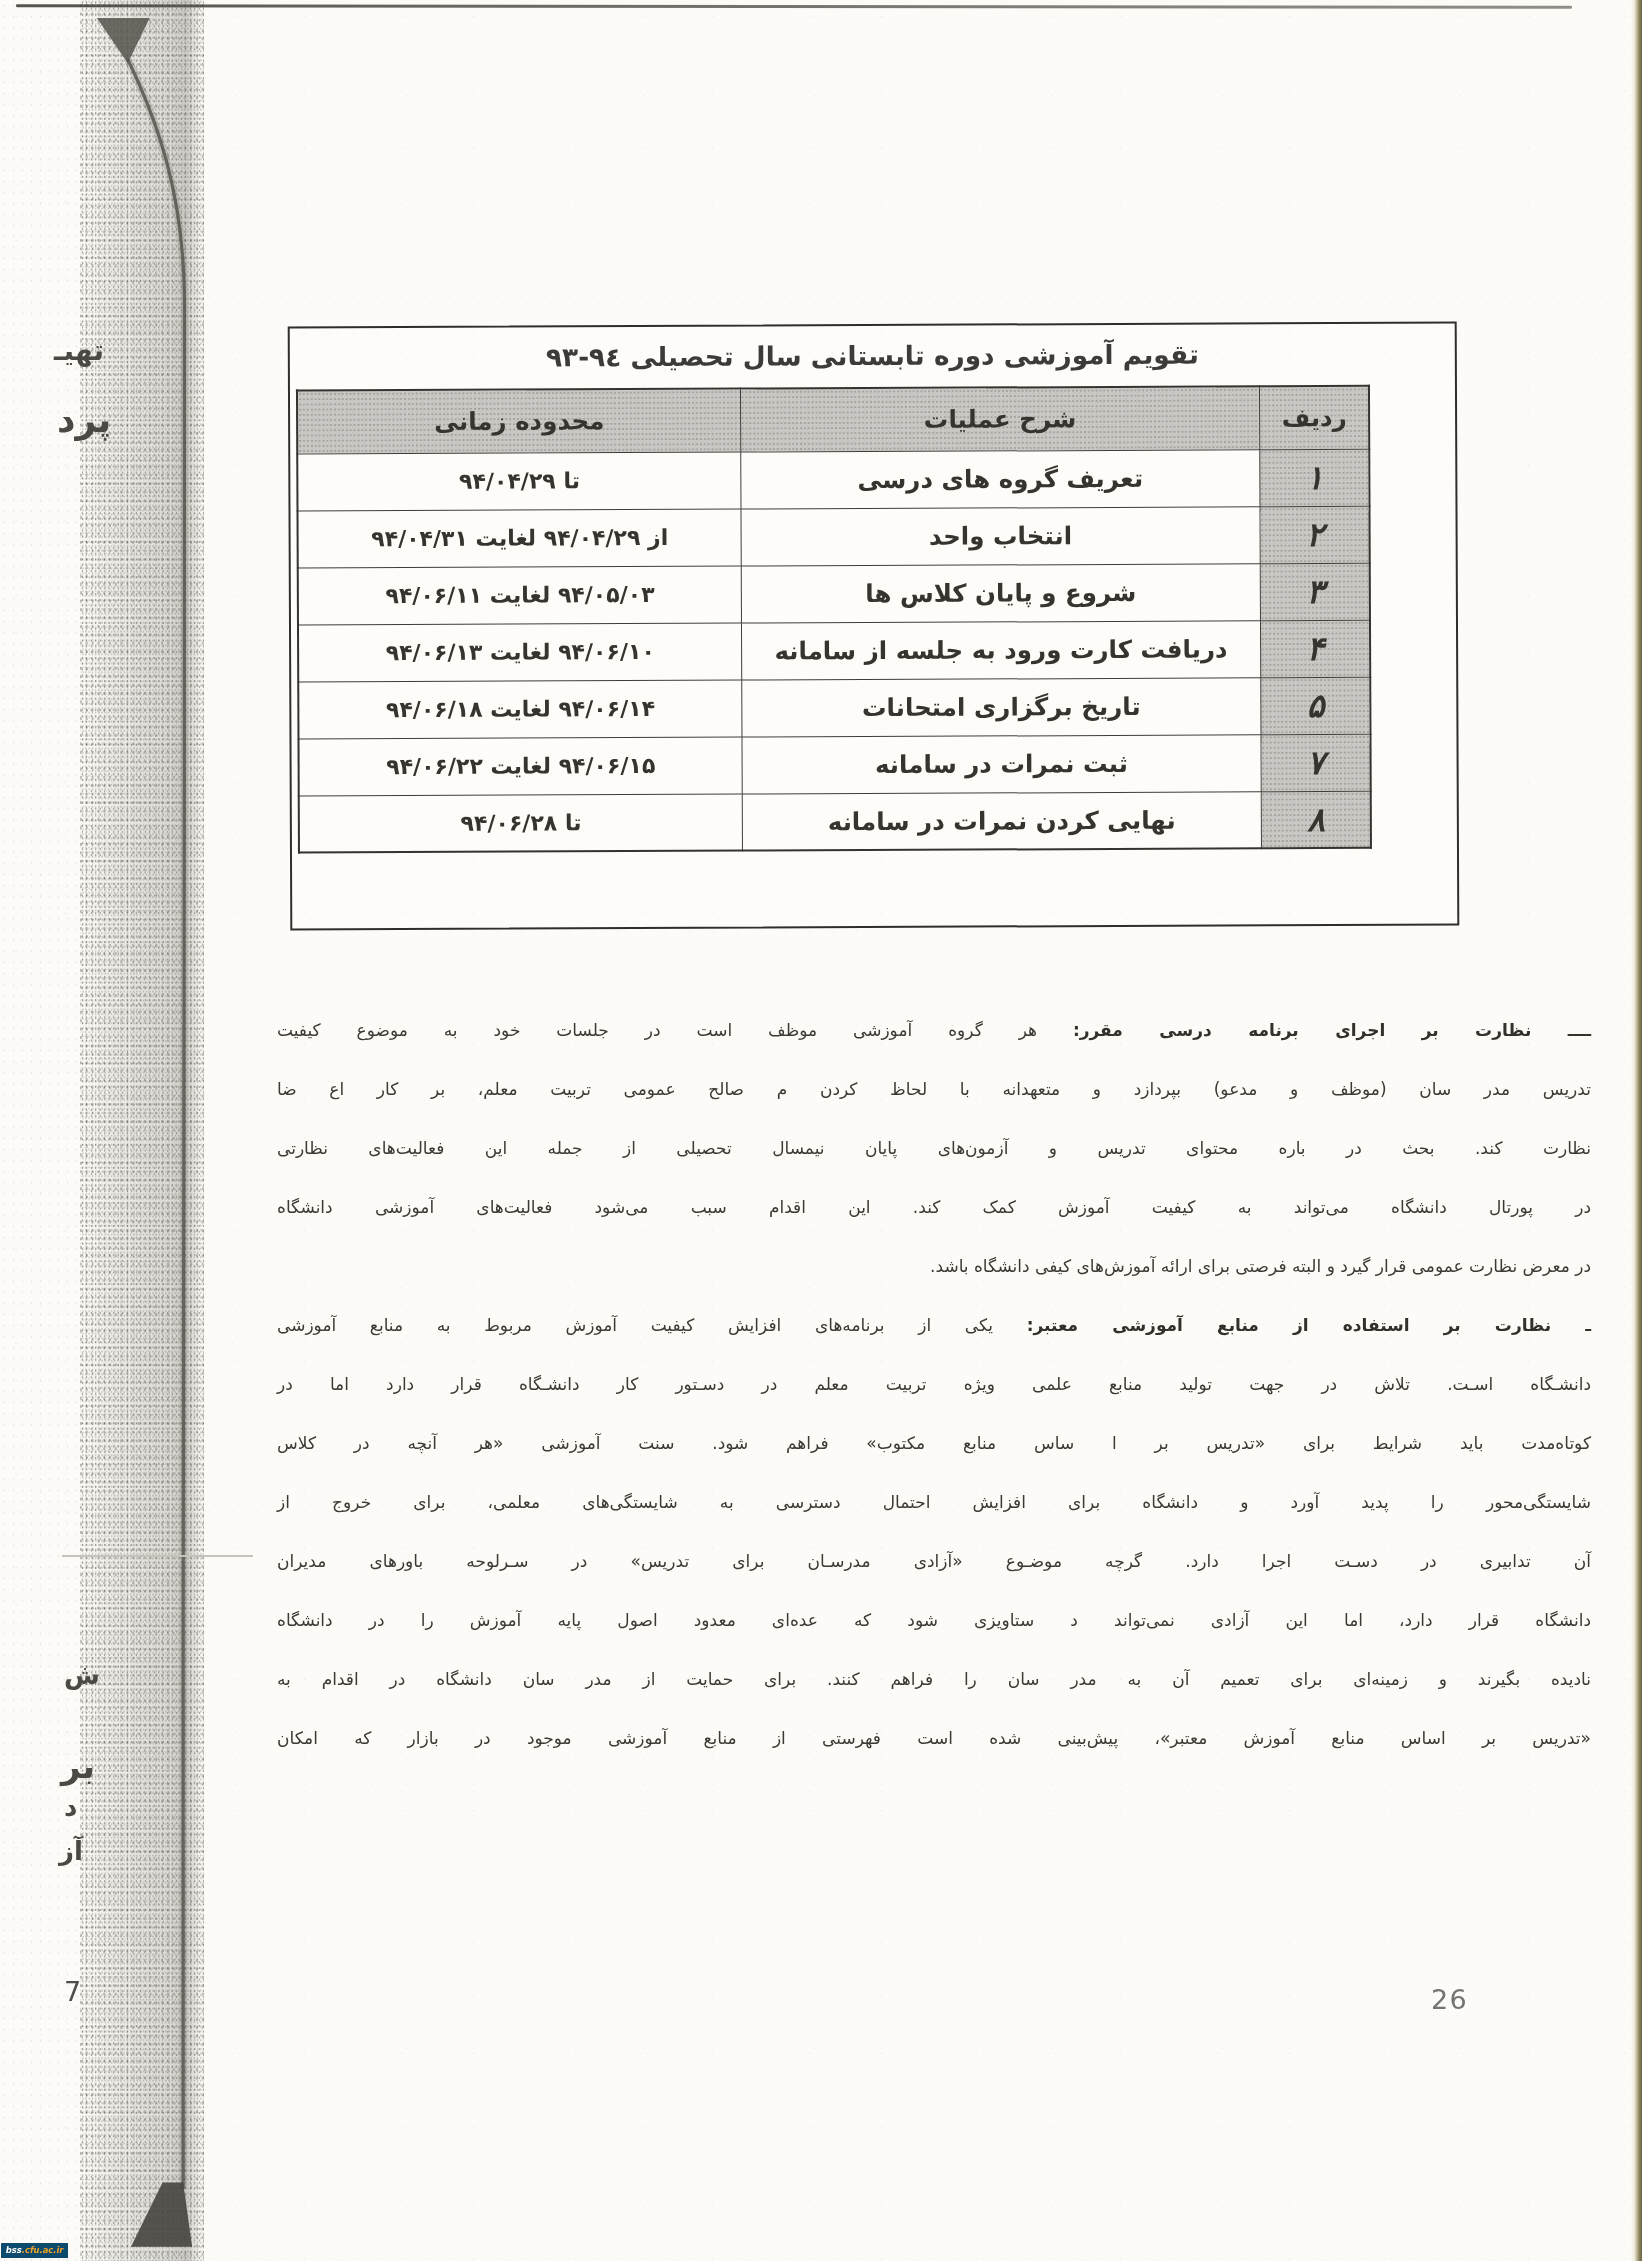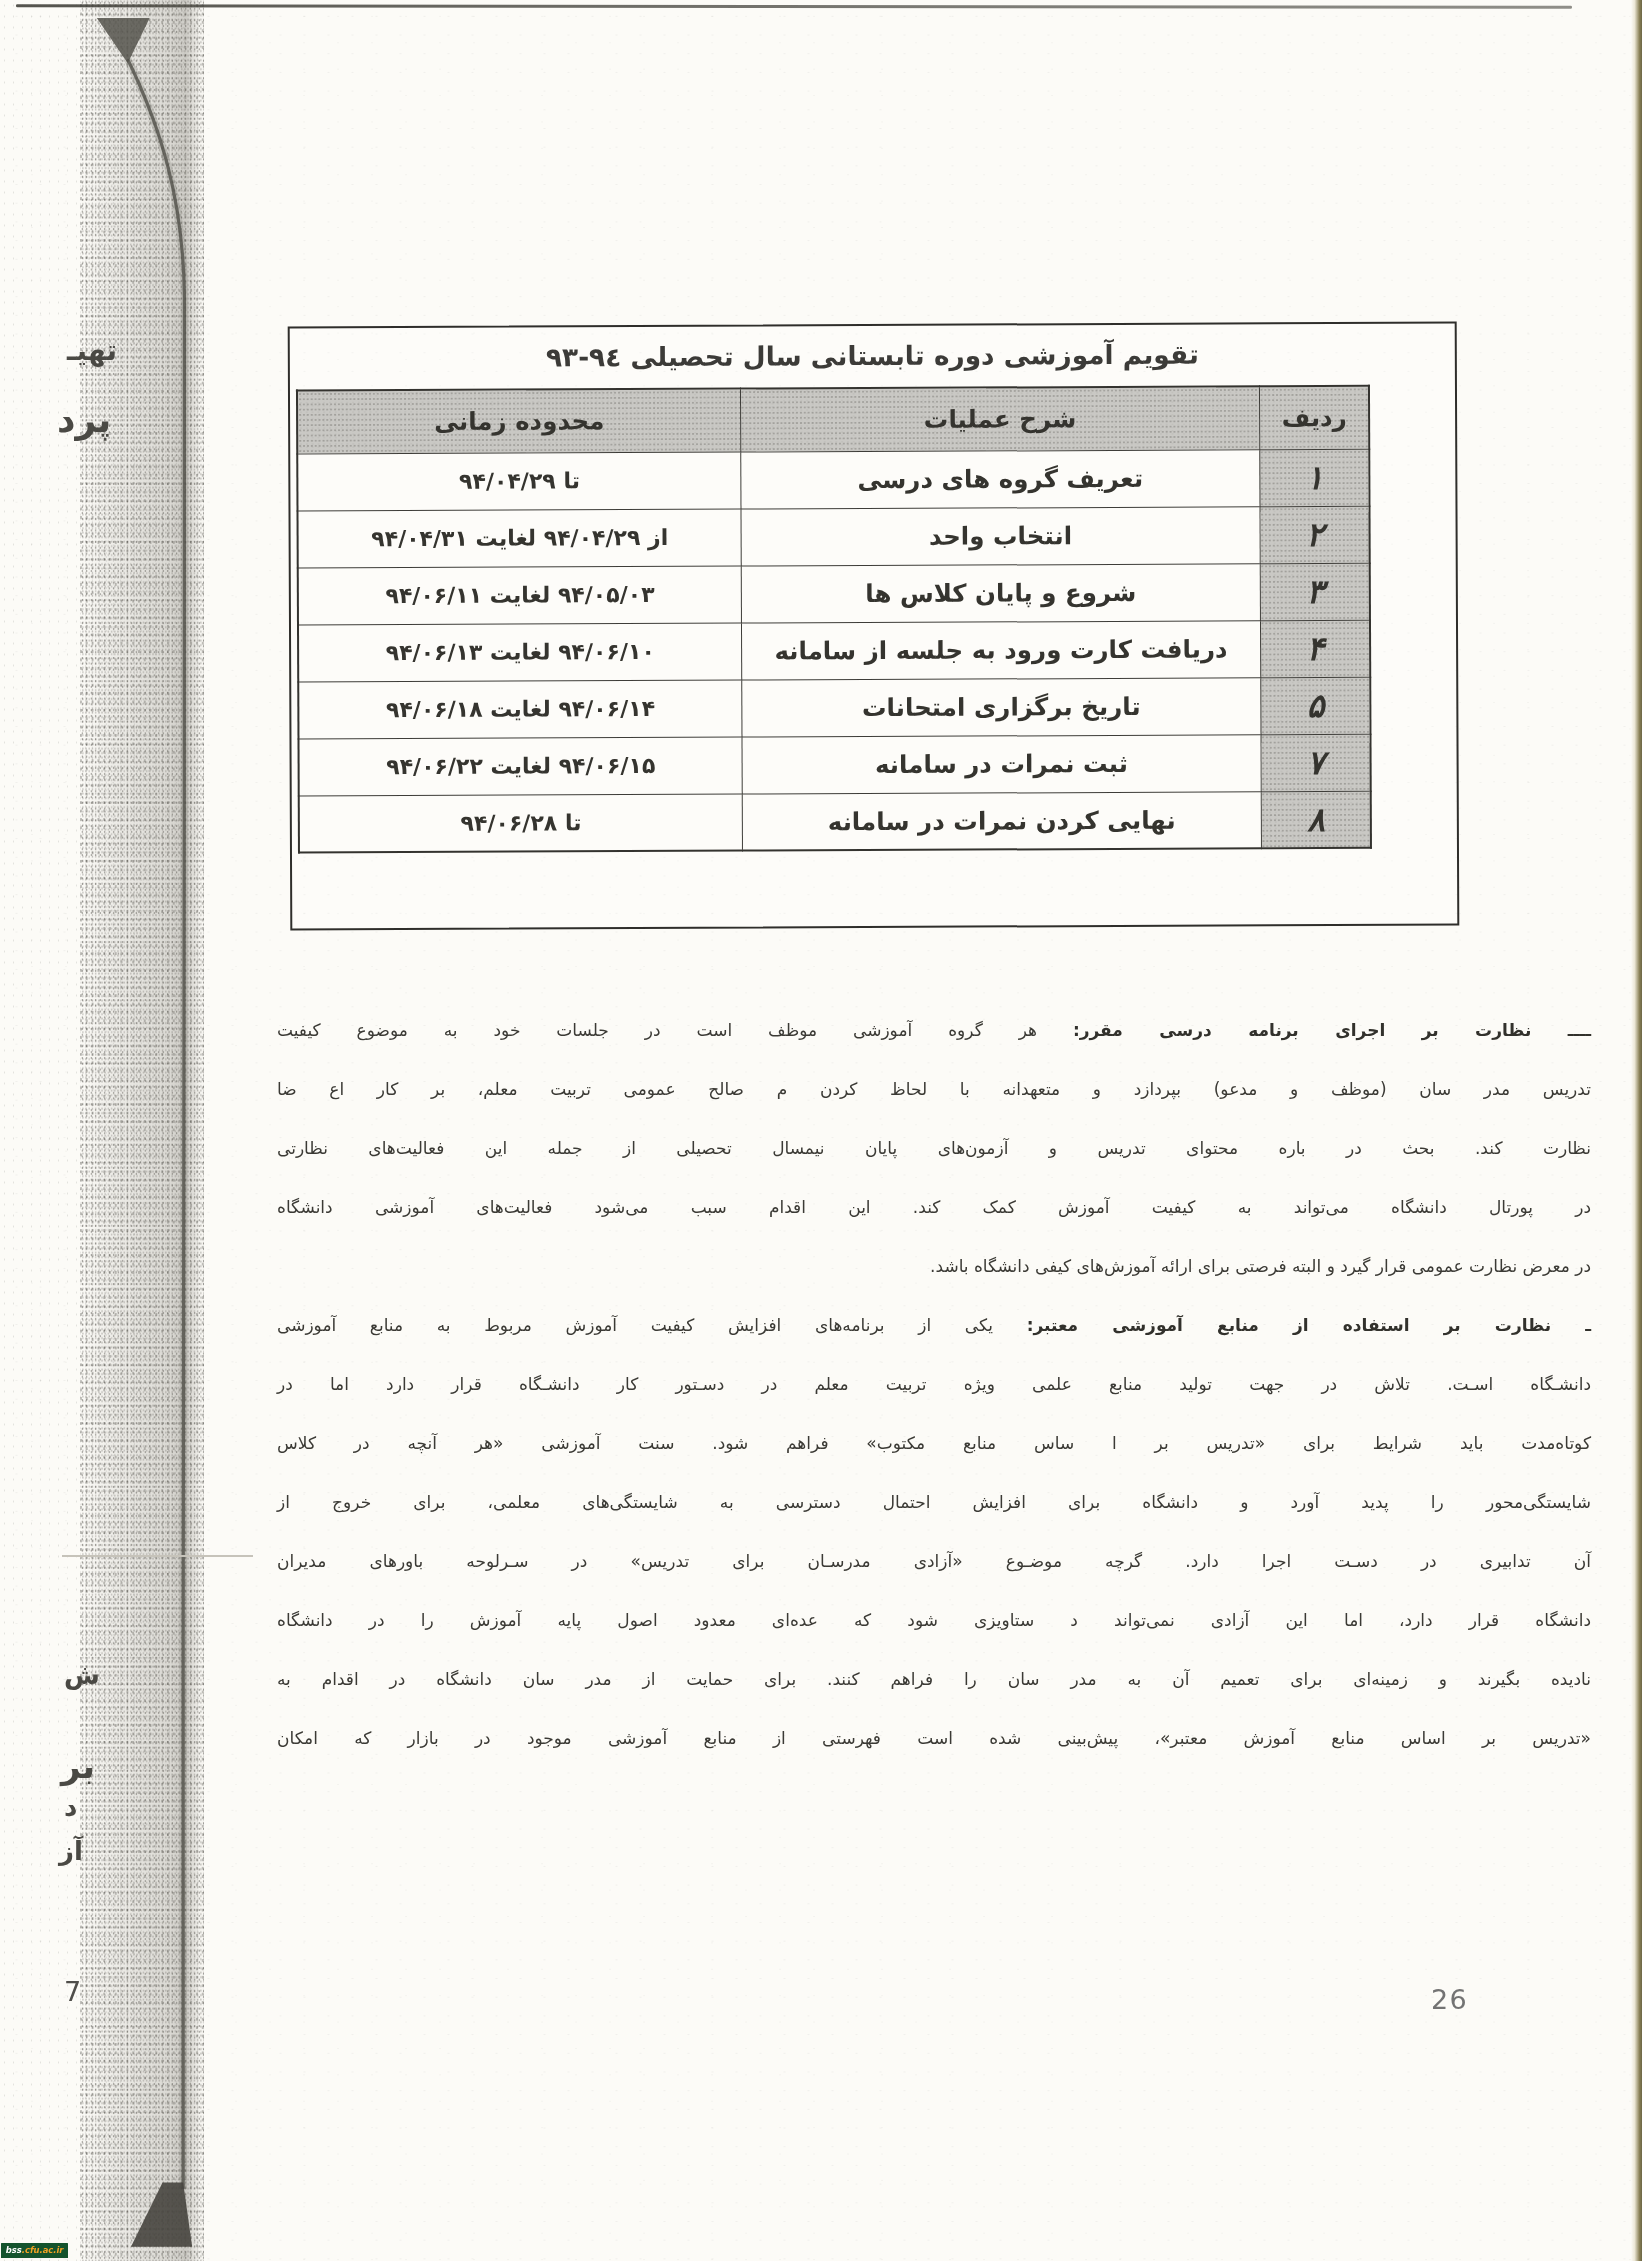--- a/index.html
+++ b/index.html
@@ -95,21 +95,21 @@
   .body-text .line{
     height:59px;line-height:59px;
     text-align:justify;text-align-last:justify;
     white-space:normal;overflow:visible;
   }
   .body-text .line.para-end{text-align-last:right;}
   .body-text .b{font-weight:bold;color:#32312c;}
   
   .watermark{
     position:absolute;left:1.3px;top:2243px;height:13px;
-    background:#14532d;color:#fff;
+    background:#0c4a6e;color:#fff;
     font-size:8.4px;font-weight:bold;font-style:italic;
     padding:0.6px 4.5px 1.3px 4.5px;display:flex;align-items:center;border-radius:0.6px;
   }
   .watermark .wm2{color:#f1a224;}
 </style>
 </head>
 <body>
 
 <div class="page">
 
@@ -121,21 +121,21 @@
     <polygon points="150,28 232,28 198,98" fill="#55534c" opacity="0.85"></polygon>
     <path d="M198,92 C 250,200 284,310 286,460 C 289,1150 280,1950 284,2550 C 286,2980 282,3230 284,3398" fill="none" stroke="#4a4842" stroke-width="5" opacity="0.8"></path>
     <path d="M198,92 C 250,200 284,310 286,460 C 289,1150 280,1950 284,2550 C 286,2980 282,3230 284,3398" fill="none" stroke="#6a675e" stroke-width="12" opacity="0.22"></path>
     <polygon points="284,3388 298,3488 203,3488 252,3388" fill="#47453f" opacity="0.9"></polygon>
   </svg>
 
   <div class="right-edge"></div>
   <div class="faint-hline"></div>
 
   <div id="frags">
-      <span class="frag" style="left: 54px; top: 334px; font-size: 28px; margin-left: 13px;">تهیـ</span>
+      <span class="frag" style="left: 54px; top: 334px; font-size: 28px;">تهیـ</span>
       <span class="frag" style="left: 57px; top: 399px; font-size: 36px;">پرد</span>
       <span class="frag" style="left: 64px; top: 1660px; font-size: 26px;">ش</span>
       <span class="frag" style="left: 61px; top: 1746px; font-size: 34px;">بر</span>
       <span class="frag" style="left: 64px; top: 1792px; font-size: 26px;">د</span>
       <span class="frag" style="left: 59px; top: 1836px; font-size: 26px;">آز</span>
     </div>
 
   <div class="table-frame">
     <div class="table-title">تقویم آموزشی دوره تابستانی سال تحصیلی ٩٤-٩٣</div>
     <table class="cal">

